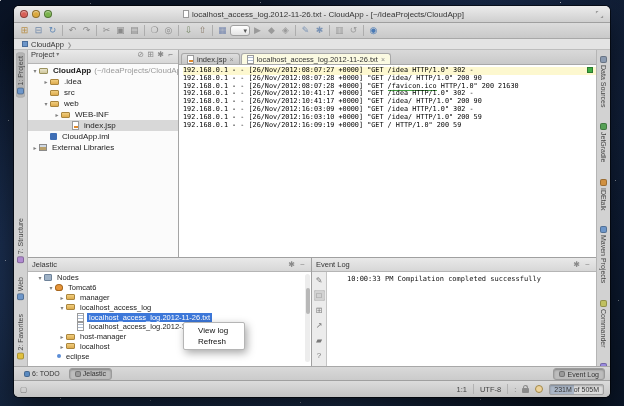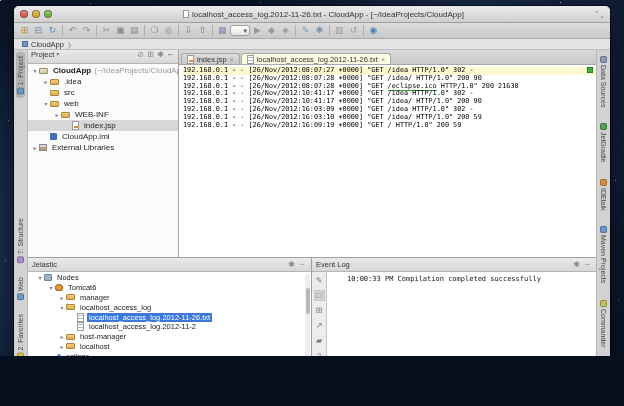--- a/index.html
+++ b/index.html
@@ -1,16 +1,16 @@
 <!DOCTYPE html>
 <html><head>
 <meta charset="utf-8">
 <style>
   html,body{margin:0;padding:0;background:#06101f;}
-  .stage{position:relative;width:624px;height:356px;overflow:hidden;
+  .stage{position:relative;width:624px;height:406px;overflow:hidden;
     font-family:"Liberation Sans",sans-serif;
     background:
       radial-gradient(circle at 16% 72%, rgba(70,110,175,.40), transparent 45%),
       radial-gradient(circle at 78% 12%, rgba(55,90,150,.35), transparent 40%),
       radial-gradient(circle at 55% 100%, rgba(75,115,180,.28), transparent 38%),
       linear-gradient(180deg,#0a1426 0%,#0d1b33 60%,#0a1628 100%);}
   .stars{position:absolute;left:0;top:0;width:1px;height:1px;background:#fff;border-radius:50%;
     box-shadow:40px 30px 0 rgba(255,255,255,.8),120px 8px 0 rgba(255,255,255,.5),200px 18px 0 rgba(255,255,255,.7),
     330px 6px 0 rgba(255,255,255,.6),430px 25px 0 rgba(255,255,255,.8),540px 12px 0 rgba(255,255,255,.5),
     600px 60px 0 rgba(255,255,255,.6),615px 180px 0 rgba(255,255,255,.7),8px 120px 0 rgba(255,255,255,.6),
@@ -308,21 +308,21 @@
                   <span class="ic i-txt"></span>
                   <span>localhost_access_log.2012-11-26.txt</span>
                   <span class="x">×</span>
                 </div>
               </div>
             <div class="edbody">
               <div>
 
               <div class="eline hl"><span>192.168.0.1 - - [26/Nov/2012:08:07:27 +0000] "GET /idea HTTP/1.0" 302 -</span><span class="u"></span><span></span></div>
                   <div class="eline"><span>192.168.0.1 - - [26/Nov/2012:08:07:28 +0000] "GET /idea/ HTTP/1.0" 200 90</span><span class="u"></span><span></span></div>
-                  <div class="eline"><span>192.168.0.1 - - [26/Nov/2012:08:07:28 +0000] "GET </span><span class="u">/eclipse.ico</span><span> HTTP/1.0" 200 21630</span></div>
+                  <div class="eline"><span>192.168.0.1 - - [26/Nov/2012:08:07:28 +0000] "GET </span><span class="u">/favicon.ico</span><span> HTTP/1.0" 200 21630</span></div>
                   <div class="eline"><span>192.168.0.1 - - [26/Nov/2012:10:41:17 +0000] "GET /idea HTTP/1.0" 302 -</span><span class="u"></span><span></span></div>
                   <div class="eline"><span>192.168.0.1 - - [26/Nov/2012:10:41:17 +0000] "GET /idea/ HTTP/1.0" 200 90</span><span class="u"></span><span></span></div>
                   <div class="eline"><span>192.168.0.1 - - [26/Nov/2012:16:03:09 +0000] "GET /idea HTTP/1.0" 302 -</span><span class="u"></span><span></span></div>
                   <div class="eline"><span>192.168.0.1 - - [26/Nov/2012:16:03:10 +0000] "GET /idea/ HTTP/1.0" 200 59</span><span class="u"></span><span></span></div>
                   <div class="eline"><span>192.168.0.1 - - [26/Nov/2012:16:09:19 +0000] "GET / HTTP/1.0" 200 59</span><span class="u"></span><span></span></div>
                 </div>
               <span class="edmark"></span>
             </div>
           </div>
 
@@ -478,13 +478,18 @@
       <span class="sdiv"></span>
       <span>UTF-8</span>
       <span class="sdiv"></span>
       <span style="color:#777;">:</span>
       <span class="lock"></span>
       <span class="hector"></span>
       <span class="mem">231M of 505M</span>
     </div>
   </div>
 
+  <div class="ctxmenu">
+
+  <div class="mitem">View log</div>
+      <div class="mitem">Refresh</div>
+    </div>
 </div>
 
 </body></html>

